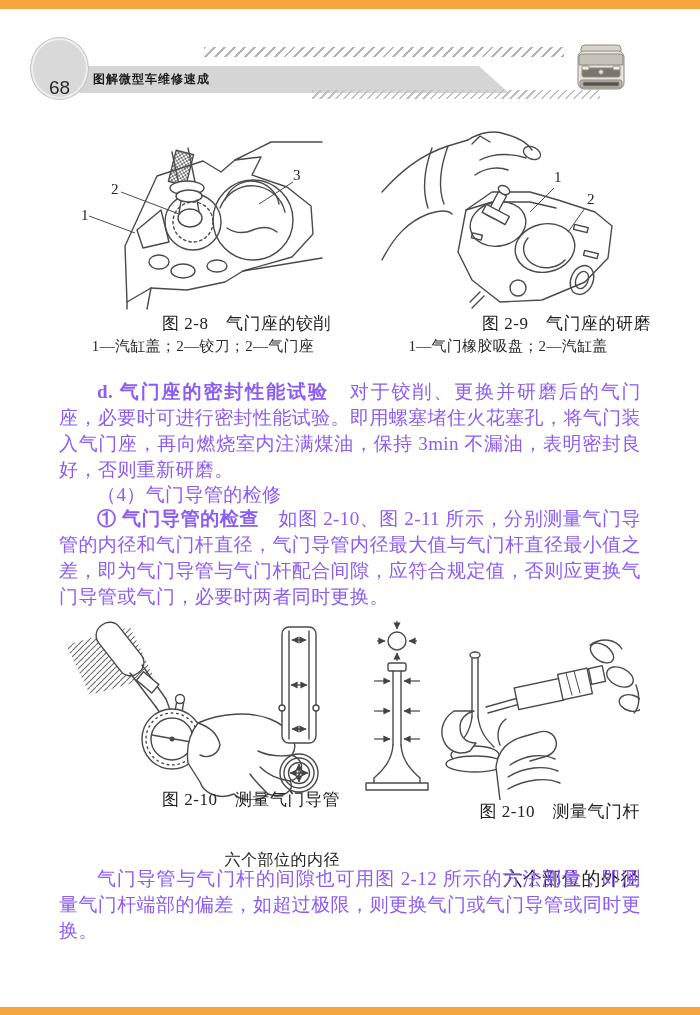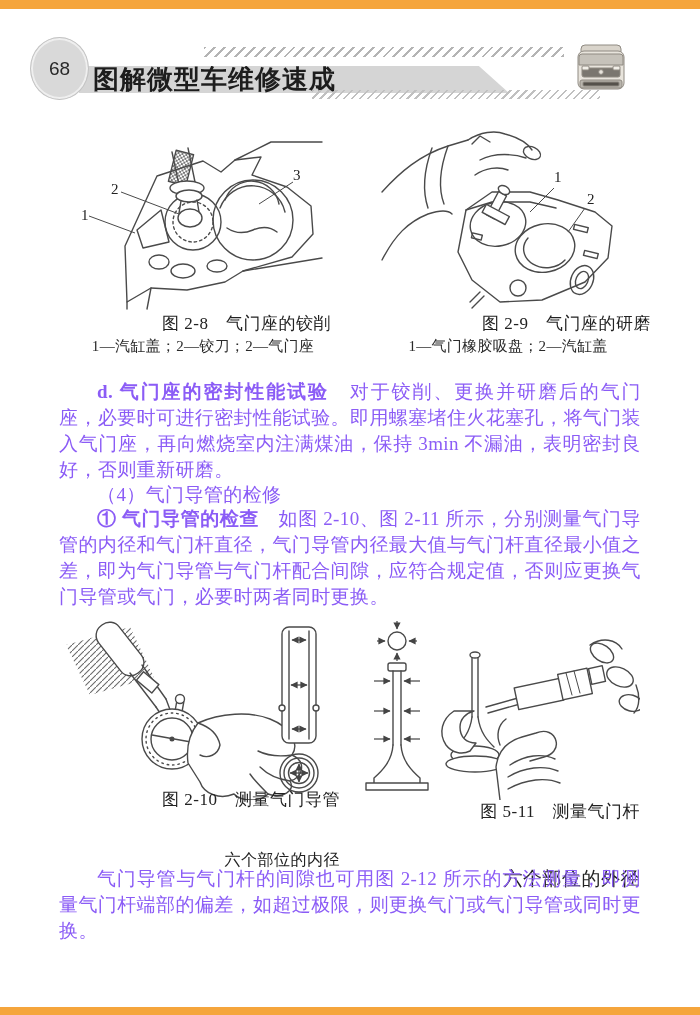--- a/index.html
+++ b/index.html
@@ -12,31 +12,31 @@
   .abs{position:absolute;}
   
   .edge-bar{left:0;width:700px;background:#f5a53c;}
   .edge-top{top:0;height:9px;}
   .edge-bottom{top:1007px;height:8px;}
   
   .page-badge{
     left:30px;top:37px;width:57px;height:61px;border-radius:50%;
     background:#d9d9d9;border:1px solid #c3c3c3;
     box-shadow:inset 0 0 0 2px #efefef;
-    display:flex;align-items:center;justify-content:center;
+    display:flex;align-items:flex-end;justify-content:center;
     font-size:19px;color:#2a2a2a;
     font-family:"Liberation Sans","DejaVu Sans",sans-serif;
   }
   .title-bar{
     left:79px;top:66px;width:430px;height:27px;background:#d5d5d5;
     clip-path:polygon(0 0,93% 0,100% 100%,0 100%);
     display:flex;align-items:center;
   }
   .title-bar .t{
-    padding-left:14px;font-weight:bold;font-size:26px;color:#1d1d1d;
+    padding-left:14px;font-weight:bold;font-size:12px;color:#1d1d1d;
     letter-spacing:1px;white-space:nowrap;
     font-family:"Liberation Sans","DejaVu Sans",sans-serif;
     text-align:right;
   }
   .hatch-top{
     left:204px;top:47px;width:360px;height:10px;
     background:repeating-linear-gradient(135deg,#b4b4b4 0 2px,transparent 2px 7px);
   }
   .hatch-bottom{
     left:312px;top:90px;width:288px;height:9px;
@@ -283,16 +283,16 @@
     <line x1="70" y1="66" x2="54" y2="66" marker-end="url(#mA)"></line>
     <line x1="24" y1="96" x2="40" y2="96" marker-end="url(#mA)"></line>
     <line x1="70" y1="96" x2="54" y2="96" marker-end="url(#mA)"></line>
     <line x1="24" y1="124" x2="40" y2="124" marker-end="url(#mA)"></line>
     <line x1="70" y1="124" x2="54" y2="124" marker-end="url(#mA)"></line>
   </g>
 </svg>
 
 <div class="abs caption" style="left:60px;top:788px;width:280px">图 2-10　测量气门导管</div>
 <div class="abs caption" style="left:60px;top:850px;width:280px;font-size:16px">六个部位的内径</div>
-<div class="abs caption" style="left:350px;top:800px;width:290px">图 5-11　测量气门杆</div>
+<div class="abs caption" style="left:350px;top:800px;width:290px">图 2-10　测量气门杆</div>
 <div class="abs caption" style="left:350px;top:866px;width:290px;font-size:19px">六个部位的外径</div>
 
 <div class="abs bodytext" style="top:866px">气门导管与气门杆的间隙也可用图 2-12 所示的方法测量，即测量气门杆端部的偏差，如超过极限，则更换气门或气门导管或同时更换。</div>
 
 </body></html>

